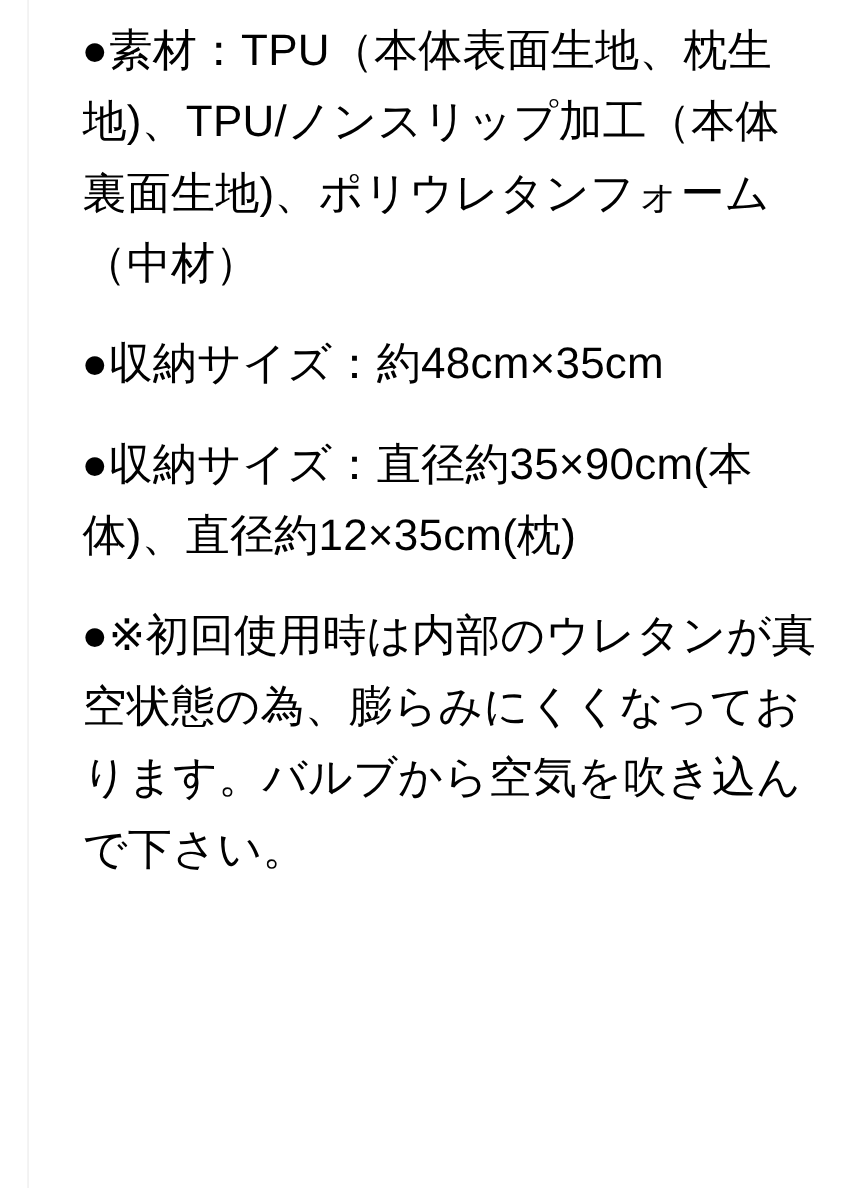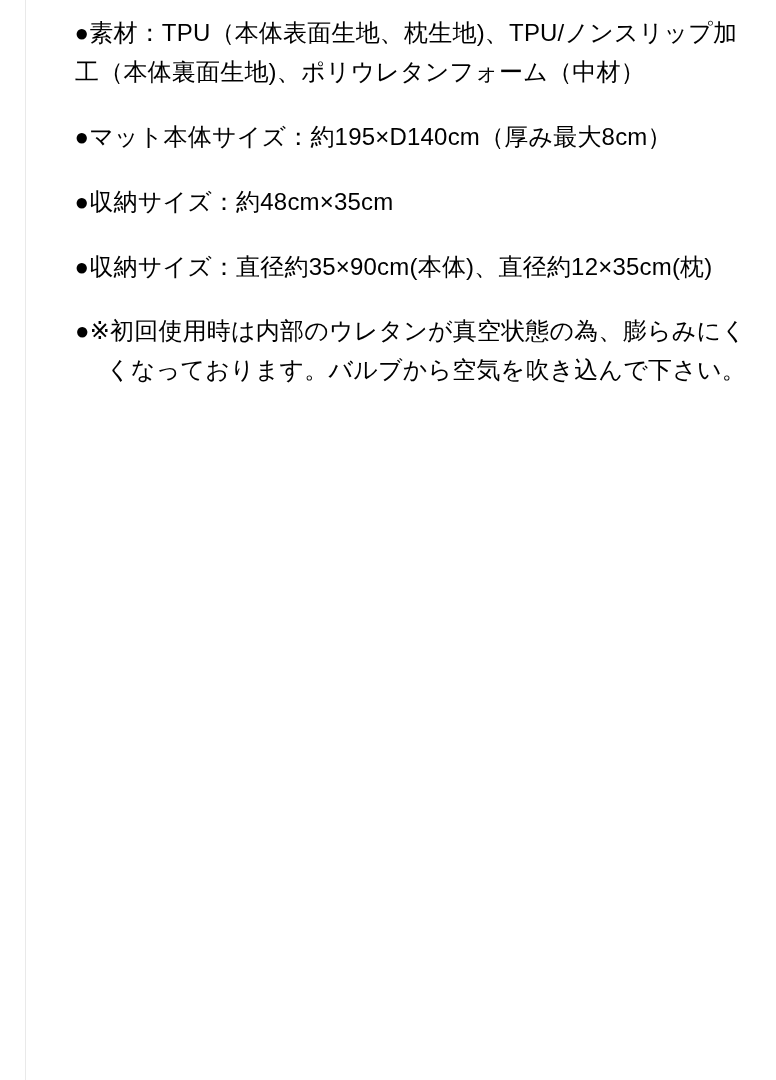--- a/index.html
+++ b/index.html
@@ -35,40 +35,38 @@
   .spec-list {
     position: absolute;
     left: 27px;
     top: 0;
     width: 749px;
     height: 1080px;
     box-sizing: border-box;
     padding: 14px 30px 0 48px;
   }
   .spec-item {
-    font-size: 24px;
+    font-size: 40px;
     line-height: 1.62;
     letter-spacing: 0.2px;
     margin: 0 0 26px 0;
     text-indent: -0.02em;
     word-break: break-all;
   }
   .spec-item:last-child {
     margin-bottom: 0;
-    text-align: right;
   }
 </style>
 </head>
 <body>
 
 <div class="page">
 
   <div class="edge-left"></div>
 
   <div class="spec-list">
     <p class="spec-item">●素材：TPU（本体表面生地、枕生地)、TPU/ノンスリップ加工（本体裏面生地)、ポリウレタンフォーム（中材）</p>
-    <p class="spec-item">●マット本体サイズ：約195×D140cm（厚み最大8cm）</p>
     <p class="spec-item">●収納サイズ：約48cm×35cm</p>
     <p class="spec-item">●収納サイズ：直径約35×90cm(本体)、直径約12×35cm(枕)</p>
     <p class="spec-item">●※初回使用時は内部のウレタンが真空状態の為、膨らみにくくなっております。バルブから空気を吹き込んで下さい。</p>
   </div>
 
 </div>
 
 </body></html>

